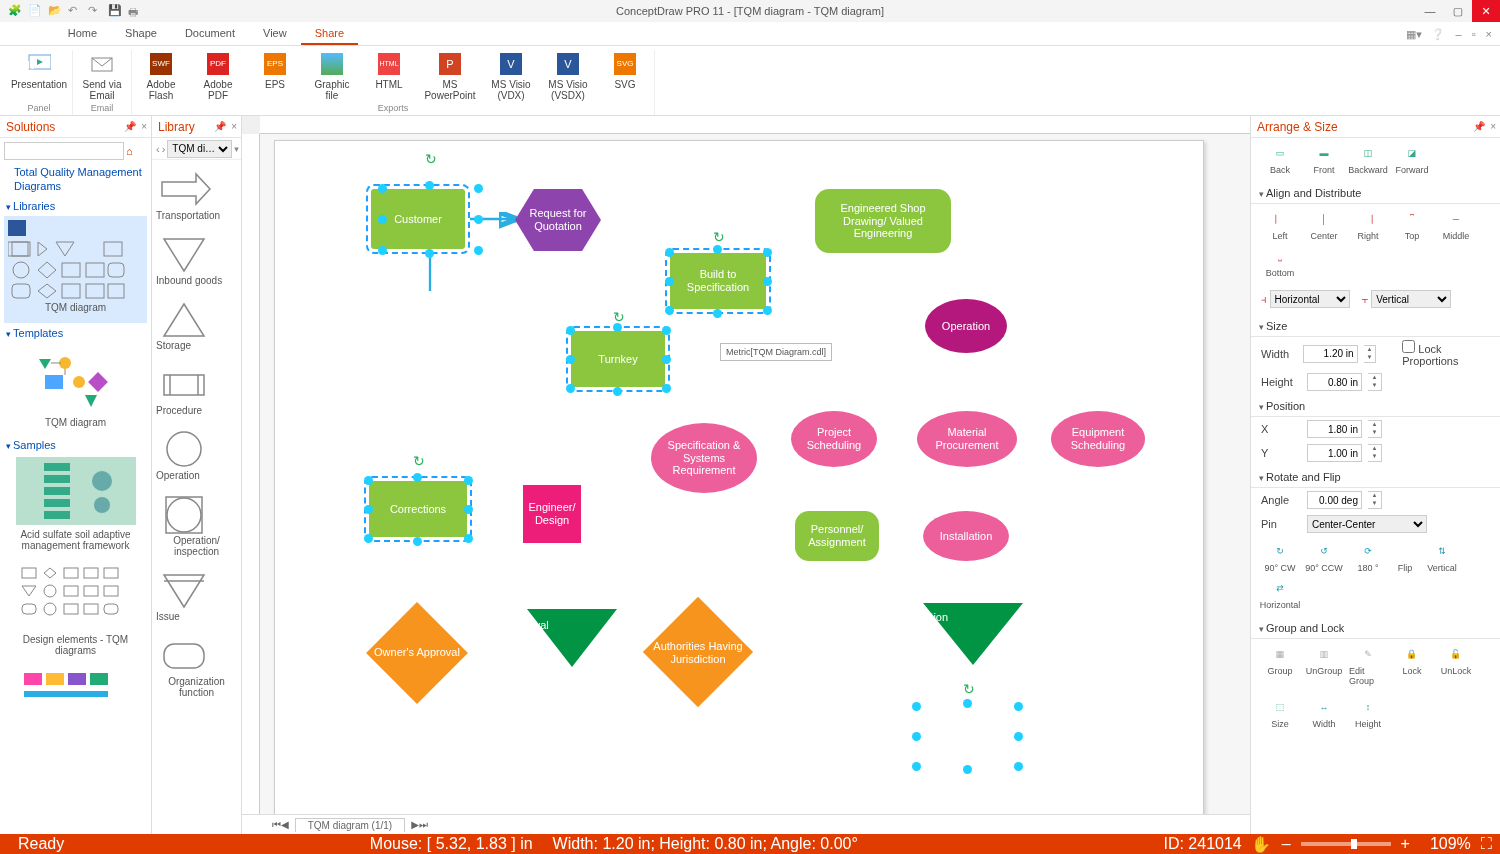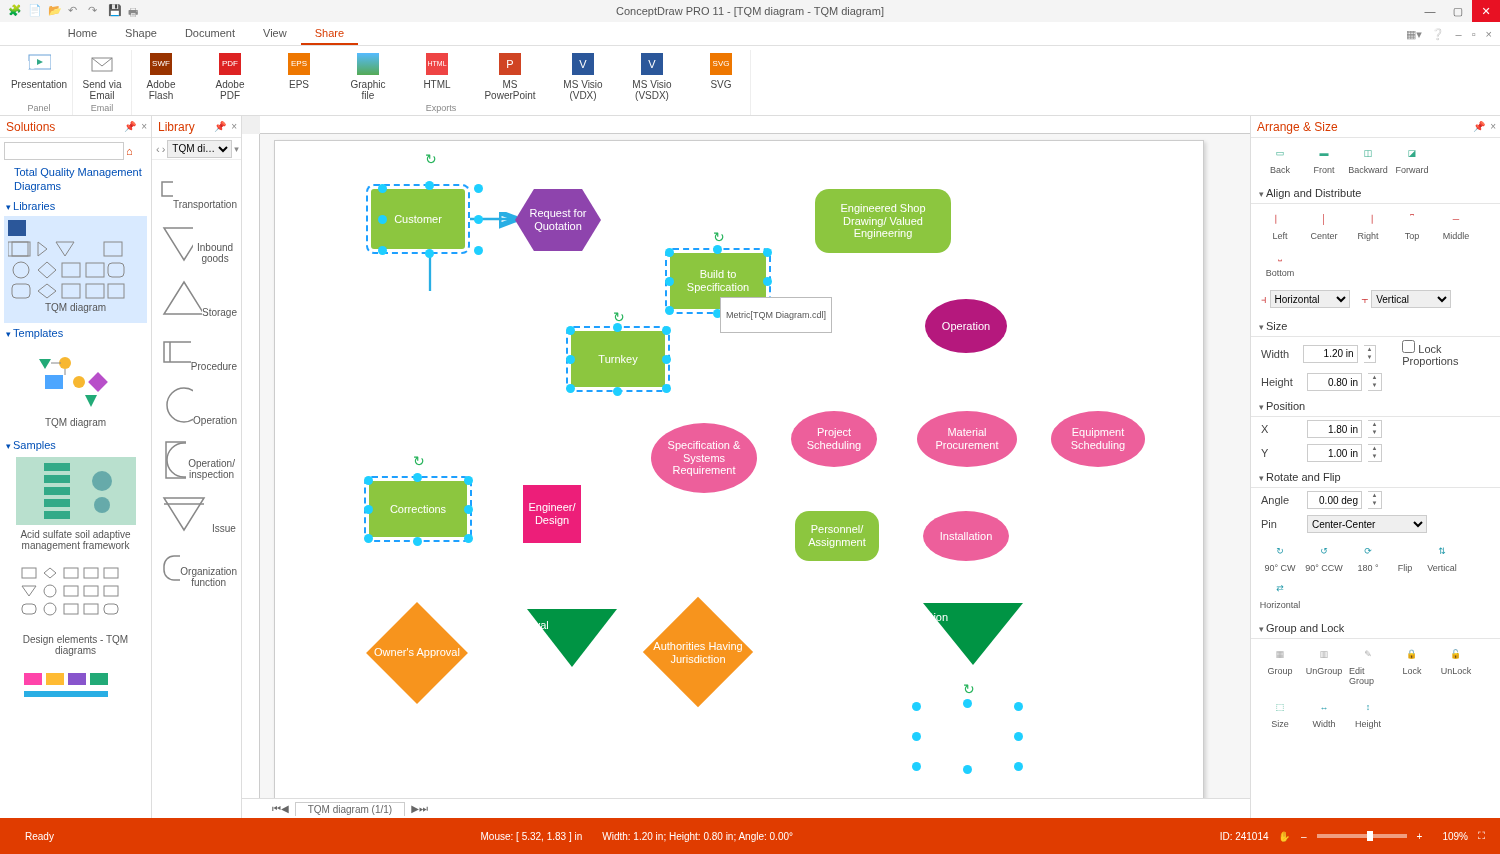--- a/index.html
+++ b/index.html
@@ -17,21 +17,21 @@
 
 .ribbon-tabs { height: 24px; background: #fff; border-bottom: 1px solid #e0e0e0; display: flex; align-items: stretch; position: relative; }
 .file-tab { background: #d83b01; color: #fff; padding: 0 18px; display: flex; align-items: center; font-size: 11px; margin-top: 43px; }
 .ribbon-tab { padding: 0 14px; display: flex; align-items: center; color: #555; font-size: 11px; border-bottom: 2px solid transparent; }
 .ribbon-tab.active { color: #d83b01; border-bottom-color: #d83b01; }
 .ribbon-right { position: absolute; right: 8px; top: 0; height: 24px; display: flex; align-items: center; gap: 10px; color: #888; }
 
 
 .ribbon { height: 70px; background: #fff; border-bottom: 1px solid #ddd; display: flex; padding: 4px 6px 0 6px; }
 .ribbon-group { display: flex; flex-direction: column; align-items: center; border-right: 1px solid #eee; padding: 0 4px; }
-.ribbon-group-items { display: flex; gap: 19px; flex: 1; }
+.ribbon-group-items { display: flex; gap: 7px; flex: 1; }
 .ribbon-item { display: flex; flex-direction: column; align-items: center; justify-content: flex-start; width: 50px; padding-top: 2px; text-align: center; font-size: 10px; color: #444; line-height: 1.1; }
 .ribbon-item.wide { width: 58px; }
 .ribbon-item-icon { width: 24px; height: 24px; margin-bottom: 3px; display: flex; align-items: center; justify-content: center; }
 .ribbon-group-label { text-align: center; font-size: 9px; color: #888; padding-bottom: 2px; }
 
 
 .main { flex: 1; display: flex; overflow: hidden; }
 
 
 .panel { background: #fff; border-right: 1px solid #ddd; display: flex; flex-direction: column; }
@@ -47,21 +47,21 @@
 .solutions input[type=text] { width: 120px; height: 18px; border: 1px solid #ccc; font-size: 10px; padding: 0 3px; }
 .sol-section { color: #004fb6; font-size: 11px; padding: 4px 2px 2px 2px; cursor: default; }
 .sol-section::before { content: "▾ "; font-size: 9px; }
 .sol-link { color: #004fb6; font-size: 11px; padding: 2px 2px 2px 12px; line-height: 1.25; }
 .sol-thumb { margin: 4px auto; display: block; }
 .sol-thumb-label { text-align: center; font-size: 10px; color: #555; padding-bottom: 6px; line-height: 1.15; }
 .sol-thumb-selected { background: #d9eaff; }
 
 .lib-toolbar { height: 22px; display: flex; align-items: center; gap: 2px; padding: 0 4px; border-bottom: 1px solid #eee; color: #888; }
 .lib-select { flex: 1; font-size: 10px; height: 18px; border: 1px solid #ccc; }
-.lib-item { display: flex; flex-direction: row; align-items: flex-end; padding: 4px 0 8px 0; }
+.lib-item { display: flex; flex-direction: column; align-items: flex-start; padding: 4px 0 8px 0; }
 .lib-item svg { width: 56px; height: 42px; }
 .lib-item-label { font-size: 10px; color: #555; text-align: center; line-height: 1.1; }
 
 
 .canvas-wrap { flex: 1; display: flex; flex-direction: column; background: #f0f0f0; }
 .canvas-scroll { flex: 1; display: flex; overflow: hidden; position: relative; }
 .ruler-h { height: 18px; background: #fff; border-bottom: 1px solid #ccc; margin-left: 18px; }
 .ruler-v { width: 18px; background: #fff; border-right: 1px solid #ccc; }
 .canvas-inner { flex: 1; background: #f6f6f6; position: relative; overflow: auto; }
 .page { position: absolute; left: 14px; top: 6px; width: 930px; height: 720px; background: #fff; border: 1px solid #ccc; box-shadow: 2px 2px 4px rgba(0,0,0,0.15); }
@@ -74,40 +74,40 @@
 .rr-green { background: #8cc63f; border-radius: 14px; }
 .hex { background: #8e44ad; clip-path: polygon(22% 0, 78% 0, 100% 50%, 78% 100%, 22% 100%, 0 50%); }
 .ellipse { border-radius: 50%; }
 .pink { background: #ed5f9b; }
 .magenta { background: #b5187d; }
 .sq-pink { background: #ed1e79; }
 .diamond-orange { background: #f7941d; transform: rotate(45deg); width: 70px; height: 70px; }
 .tri-green { width: 0; height: 0; border-left: 45px solid transparent; border-right: 45px solid transparent; border-top: 58px solid #009444; position: absolute; }
 .tri-label { position: absolute; color: #fff; font-size: 11px; }
 .arrow-blue { background: #0085e2; clip-path: polygon(0 22%, 80% 22%, 80% 0, 100% 50%, 80% 100%, 80% 78%, 0 78%); }
-.tooltip-box { position: absolute; background: #fff; border: 1px solid #bbb; font-size: 9px; color: #555; padding: 12px 5px; }
+.tooltip-box { position: absolute; background: #fff; border: 1px solid #bbb; font-size: 9px; color: #555; padding: 3px 5px; margin-top: 46px; }
 .selected { outline: 2px dashed #1ea0ff; outline-offset: 3px; }
 .sel-handle { position: absolute; width: 9px; height: 9px; background: #1ecfff; border-radius: 50%; }
 .rot-handle { position: absolute; width: 12px; height: 12px; color: #25b35a; font-size: 14px; }
 
 
 .arr-section-h { font-size: 11px; color: #333; padding: 6px 8px 4px 8px; border-bottom: 1px solid #e5e5e5; position: relative; }
 .arr-section-h::before { content: "▾ "; font-size: 9px; color: #666; }
 .arr-row { display: flex; gap: 6px; padding: 6px 10px; flex-wrap: wrap; }
 .arr-btn { width: 38px; display: flex; flex-direction: column; align-items: center; font-size: 9px; color: #555; gap: 3px; }
 .arr-btn .ic { width: 18px; height: 18px; display: flex; align-items: center; justify-content: center; }
 .arr-field { display: flex; align-items: center; gap: 6px; padding: 3px 10px; font-size: 11px; color: #444; }
 .arr-field label { width: 40px; }
 .arr-input { width: 55px; height: 18px; border: 1px solid #ccc; font-size: 10px; padding: 0 3px; text-align: right; }
 .arr-spin { width: 14px; height: 18px; border: 1px solid #ccc; border-left: none; display: flex; flex-direction: column; }
 .arr-spin div { flex: 1; font-size: 6px; text-align: center; line-height: 1; color: #666; }
 .arr-select { height: 18px; border: 1px solid #ccc; font-size: 10px; }
 
 
-.statusbar { height: 36px; background: #e03c00; color: #fff; display: flex; align-items: center; font-size: 10px; padding: 0 15px; }
+.statusbar { height: 20px; background: #e03c00; color: #fff; display: flex; align-items: center; font-size: 16px; padding: 0 8px; }
 .statusbar .sp { flex: 1; }
 .statusbar .seg { padding: 0 10px; }
 
 svg.edges { position: absolute; inset: 0; pointer-events: none; }
 svg.edges line, svg.edges path { stroke: #29aee4; stroke-width: 2.3; fill: none; marker-end: url(#arrhead); }
 </style>
 </head>
 <body>
 
 <div class="titlebar">

